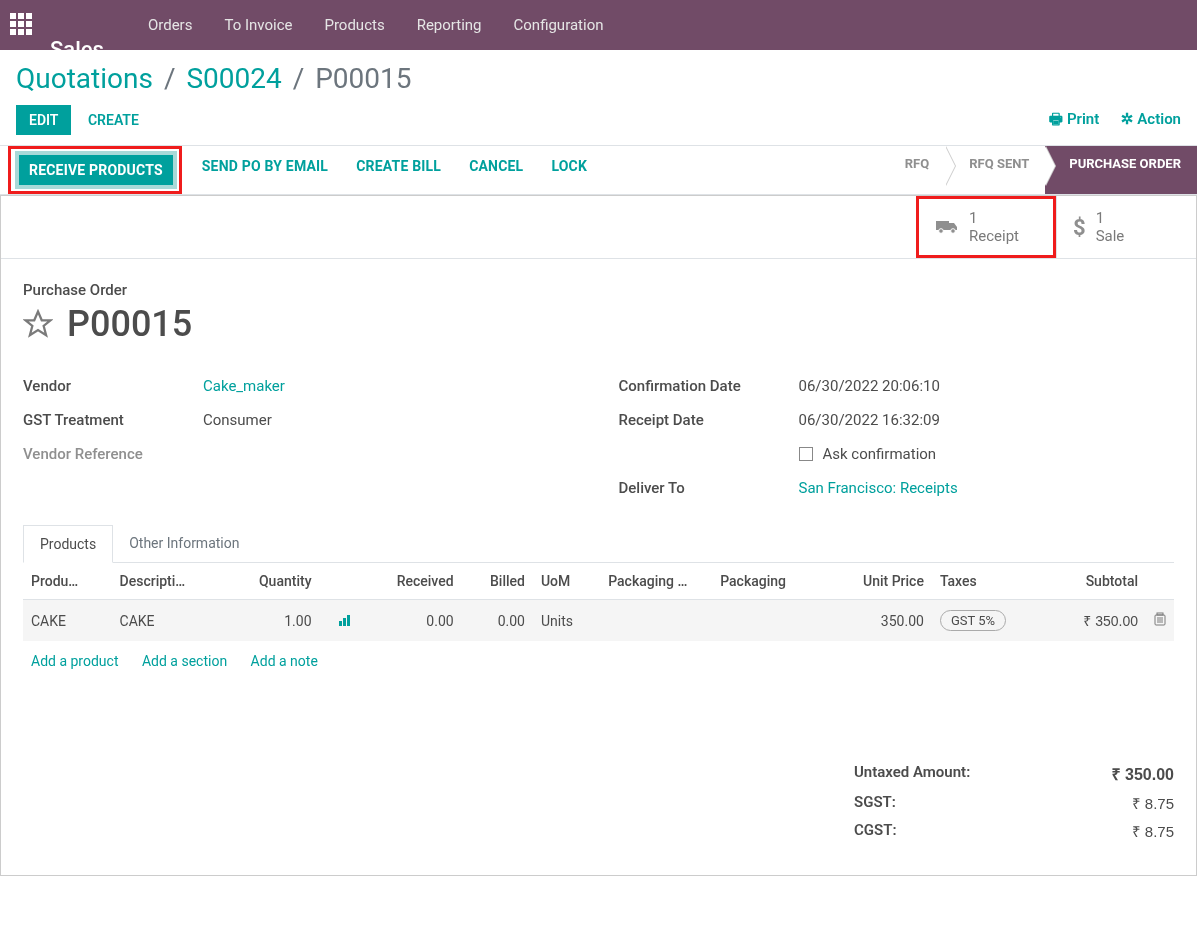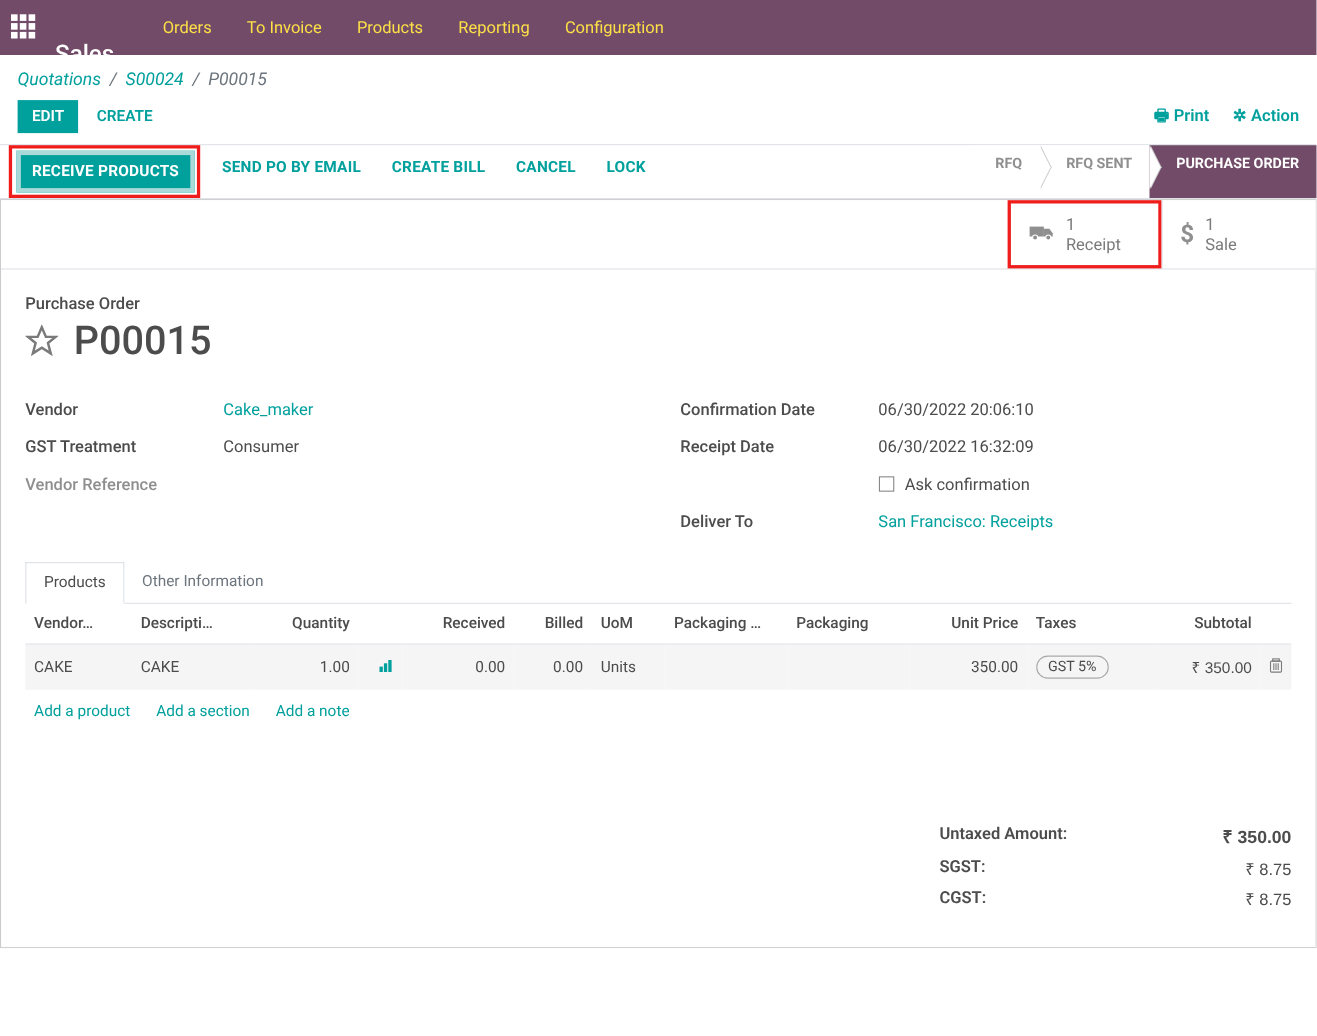--- a/index.html
+++ b/index.html
@@ -3,25 +3,25 @@
 <meta charset="utf-8">
 <style>
   * { box-sizing: border-box; margin: 0; padding: 0; }
   body { font-family: -apple-system, "Segoe UI", Roboto, "Helvetica Neue", Arial, sans-serif; font-size: 14px; color: #4c4c4c; background: #fff; }
   
   
   .topnav { background: #714b67; color: #fff; display: flex; align-items: center; height: 50px; padding: 0 10px; }
   .apps-icon { width: 24px; height: 24px; display: grid; grid-template-columns: repeat(3, 6px); grid-template-rows: repeat(3, 6px); gap: 2px; margin-right: 16px; cursor: pointer; }
   .apps-icon span { background: #fff; width: 6px; height: 6px; }
   .app-title { font-size: 22px; font-weight: 500; margin-right: 28px; margin-top: 48px; }
-  .nav-link { color: #fde047; padding: 0 16px; font-size: 15px; cursor: pointer; }
+  .nav-link { color: #e5e5e5; padding: 0 16px; font-size: 15px; cursor: pointer; }
   
   
   .control-panel { padding: 12px 16px 10px 16px; }
-  .breadcrumb { font-size: 16px; color: #6c757d; margin-bottom: 10px; font-style: italic; }
+  .breadcrumb { font-size: 28px; color: #6c757d; margin-bottom: 10px; }
   .breadcrumb a { color: #00A09D; text-decoration: none; }
   .breadcrumb .sep { color: #6c757d; margin: 0 4px; }
   .breadcrumb .current { color: #6c757d; }
   
   .cp-row { display: flex; align-items: center; justify-content: space-between; }
   .btn { display: inline-block; padding: 6px 12px; font-size: 14px; font-weight: 600; cursor: pointer; border: 1px solid transparent; }
   .btn-primary { background: #00A09D; color: #fff; }
   .btn-secondary { color: #00A09D; background: #fff; }
   .cp-right a { color: #00A09D; text-decoration: none; font-weight: 600; margin-left: 18px; font-size: 15px; cursor: pointer; }
   .cp-right .icon { margin-right: 4px; }
@@ -228,21 +228,21 @@
       </div>
 
       <div class="tabs">
         <div class="tab active">Products</div>
         <div class="tab">Other Information</div>
       </div>
 
       <table class="order-lines">
         <thead>
             <tr>
-          <th>Vendor…</th>
+          <th>Produ…</th>
           <th>Descripti…</th>
           <th class="num">Quantity</th>
           <th style="width:20px"></th>
           <th class="num">Received</th>
           <th class="num">Billed</th>
           <th>UoM</th>
           <th>Packaging …</th>
           <th>Packaging</th>
           <th class="num">Unit Price</th>
           <th>Taxes</th>

